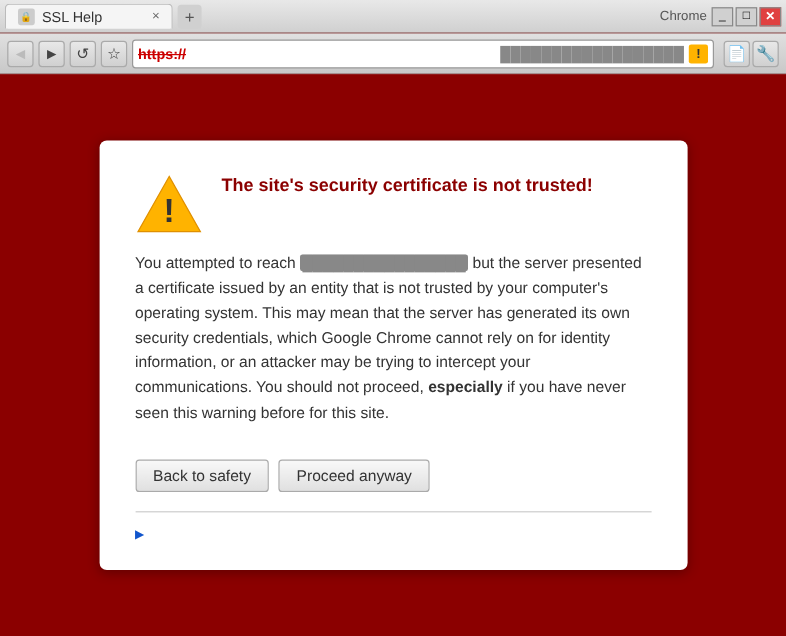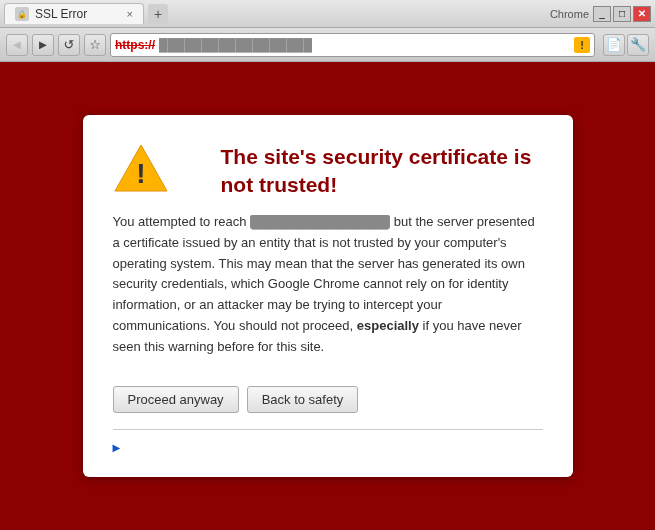--- a/index.html
+++ b/index.html
@@ -144,20 +144,21 @@
     .address-bar-container {
       flex: 1;
       display: flex;
       align-items: center;
       background: white;
       border: 1px solid #999;
       border-radius: 3px;
       height: 24px;
       padding: 0 4px;
       gap: 4px;
+      text-align: right;
     }
 
     .https-text {
       color: #cc0000;
       text-decoration: line-through;
       font-size: 12px;
       font-weight: bold;
     }
 
     .url-text {
@@ -218,24 +219,23 @@
       position: relative;
     }
 
     .warning-triangle svg {
       width: 56px;
       height: 50px;
     }
 
     .error-title {
       color: #8B0000;
-      font-size: 21px;
+      font-size: 15px;
       font-weight: bold;
       line-height: 1.3;
-      margin-left: 36px;
     }
 
     .error-body {
       color: #333;
       font-size: 13px;
       line-height: 1.6;
       margin-bottom: 28px;
     }
 
     .redacted {
@@ -287,21 +287,21 @@
   </style>
 </head>
 <body>
 
 <div class="window">
 
   <div class="title-bar">
     <div class="title-bar-left">
       <div class="tab">
         <span class="tab-icon">🔒</span>
-        <span>SSL Error</span>
+        <span>SSL Help</span>
         <span class="tab-close">×</span>
       </div>
       <div class="new-tab-btn">+</div>
     </div>
     <div class="google-label">Chrome</div>
     <div class="title-bar-right">
       <div class="window-btn">_</div>
       <div class="window-btn">□</div>
       <div class="window-btn close">✕</div>
     </div>
@@ -335,22 +335,22 @@
         <div class="error-title">The site's security certificate is not trusted!</div>
       </div>
 
       <div class="error-body">
         <span>You attempted to reach</span>
         <span class="redacted">████████████████</span>
         <span> but the server presented a certificate issued by an entity that is not trusted by your computer's operating system. This may mean that the server has generated its own security credentials, which Google Chrome cannot rely on for identity information, or an attacker may be trying to intercept your communications. You should not proceed, <strong>especially</strong> <span>if you have never seen this warning before for this site.</span></span>
       </div>
 
       <div class="button-row">
+        <button class="btn">Back to safety</button>
         <button class="btn">Proceed anyway</button>
-        <button class="btn">Back to safety</button>
       </div>
 
       <hr class="divider">
 
       <a class="help-link">
         <span class="triangle-arrow">▶</span>
       </a>
     </div>
   </div>
 </div>

